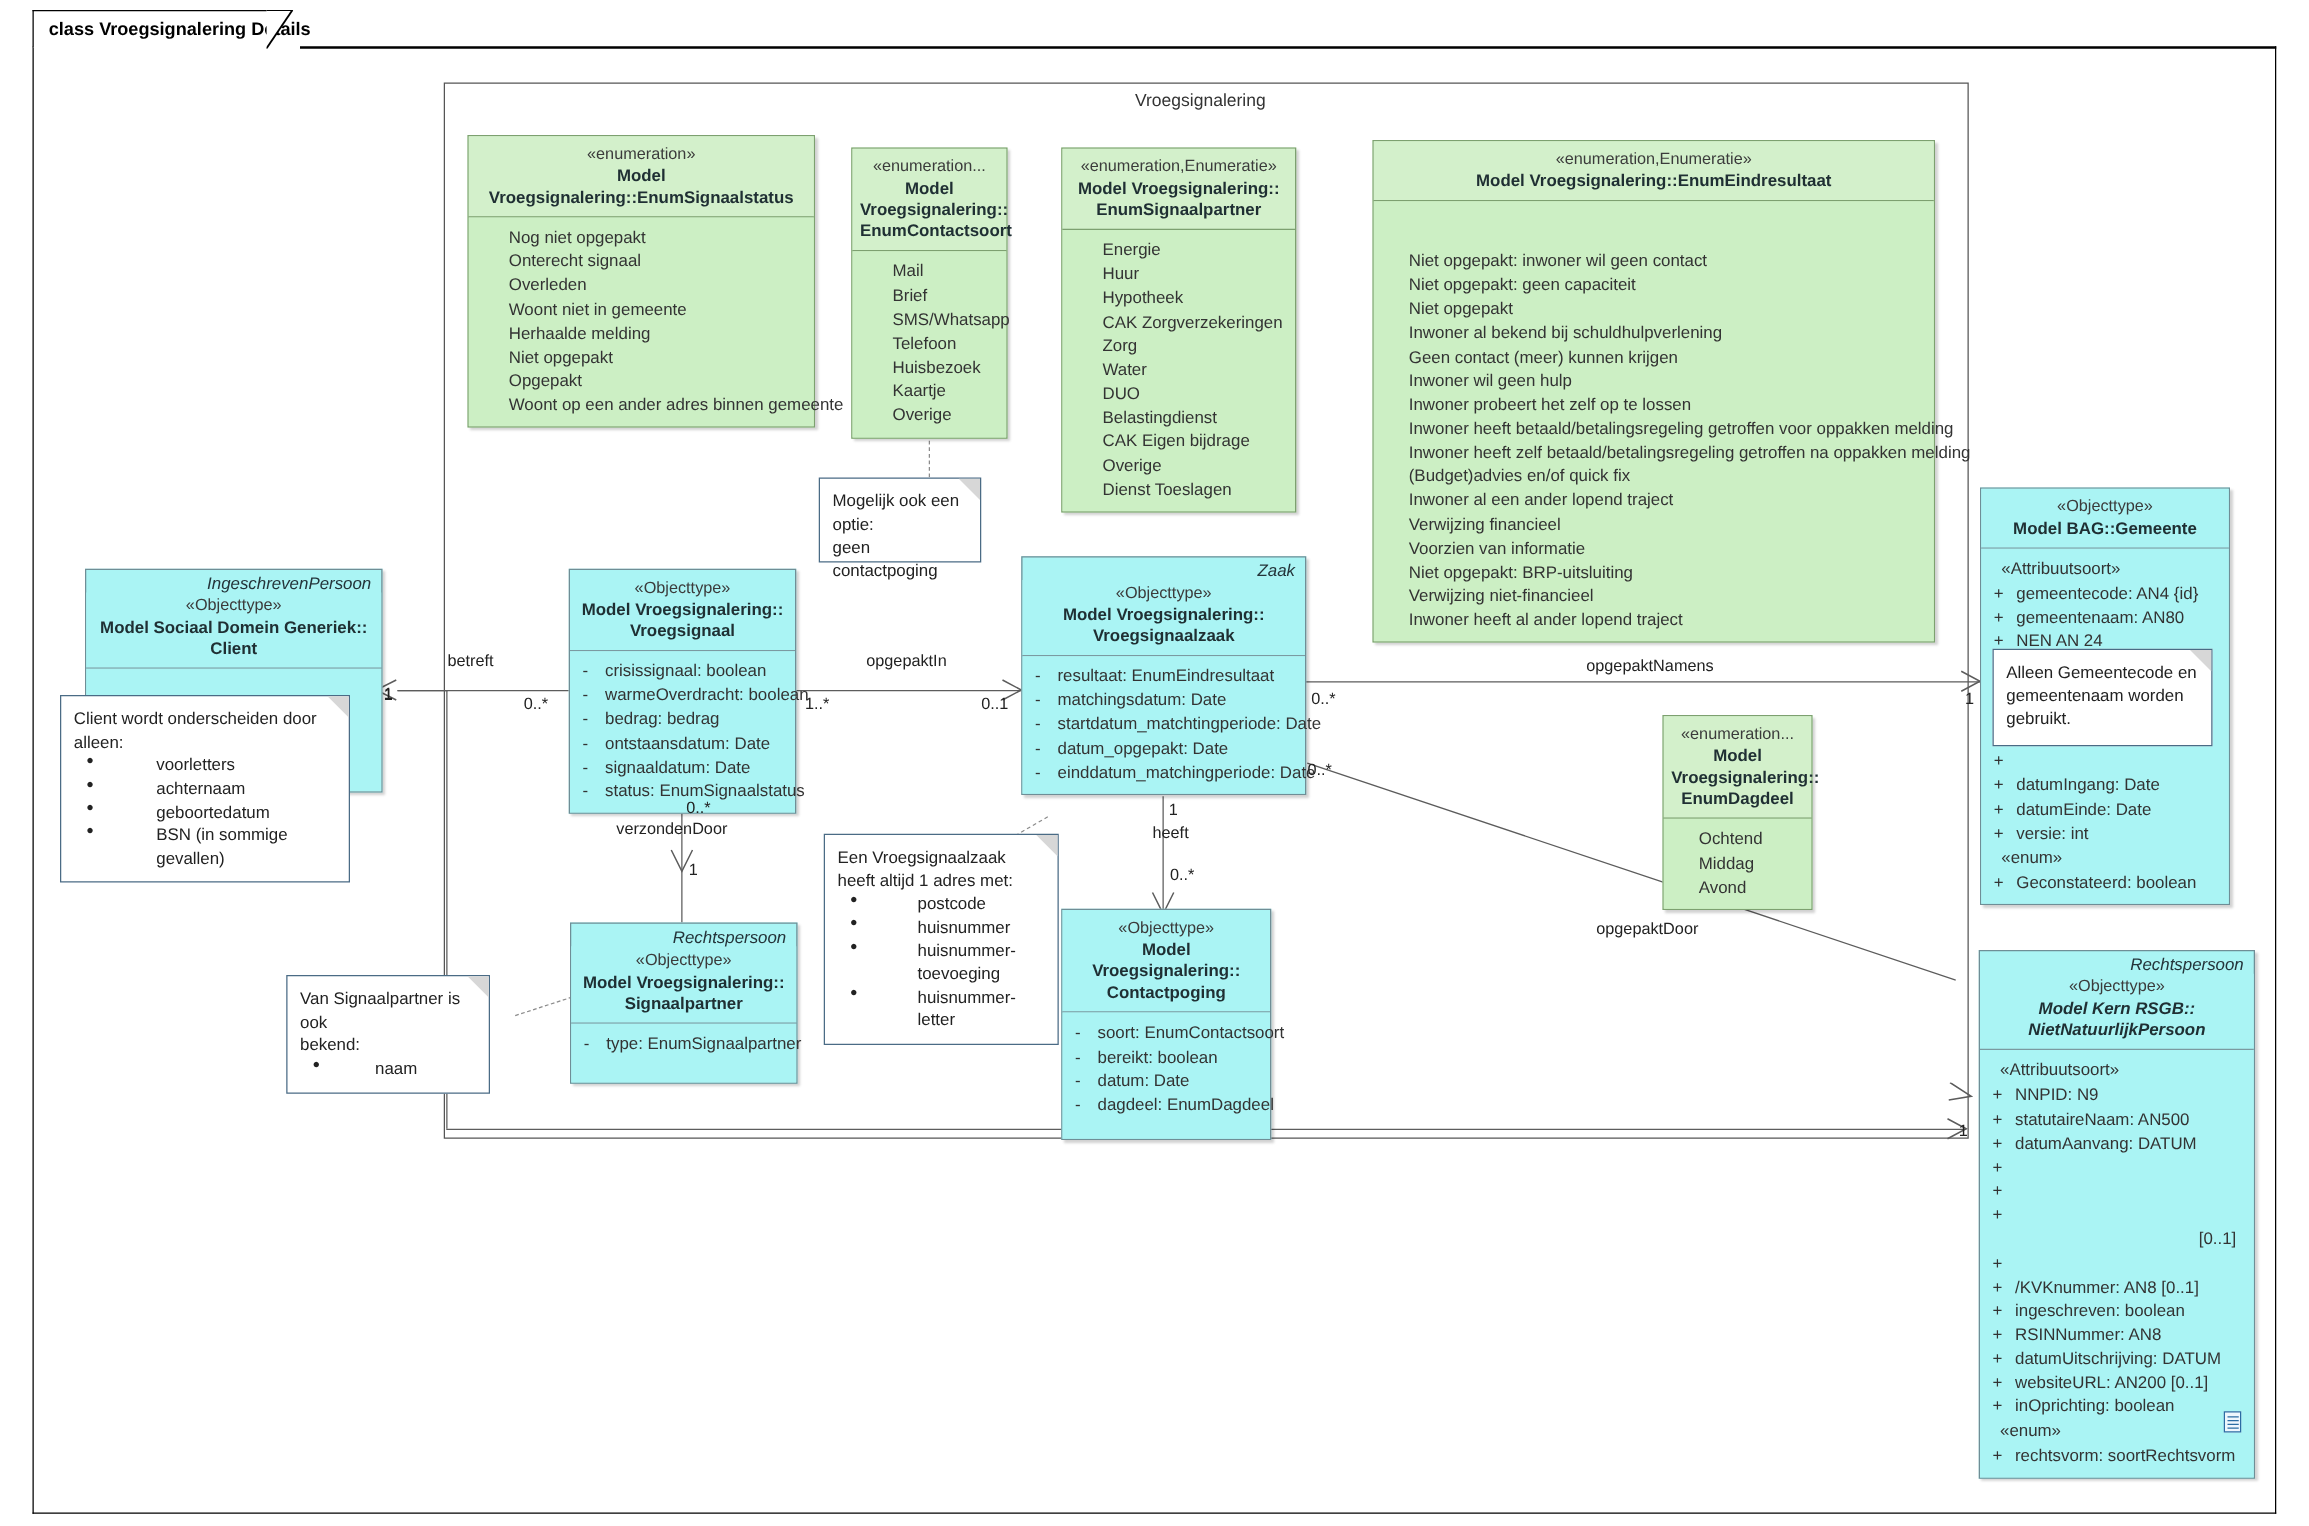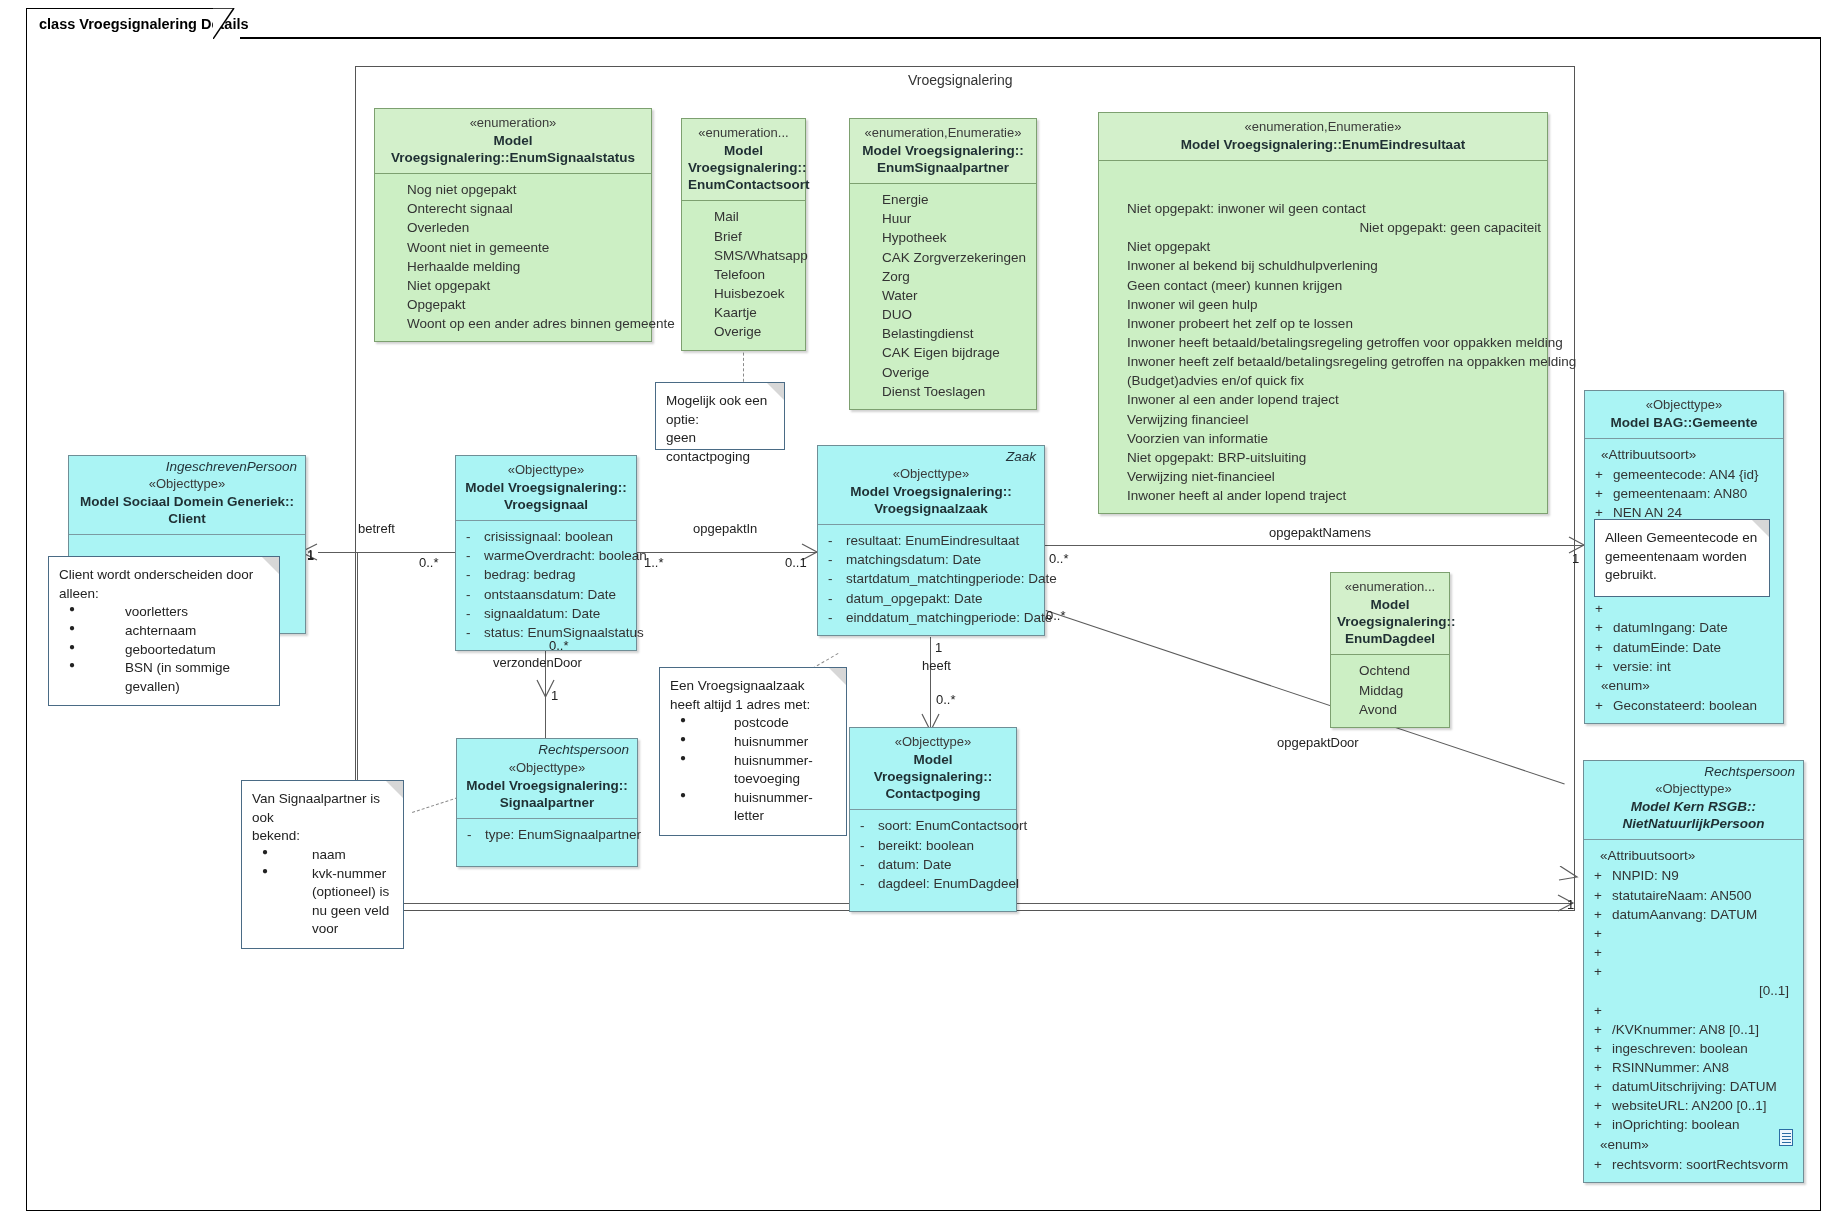--- a/index.html
+++ b/index.html
@@ -354,21 +354,21 @@
   </div>
 
   <div class="uml enum" style="left:1098px; top:112px; width:450px;">
     <div class="hdr">
       <div class="stereo">«enumeration,Enumeratie»</div>
       <div class="cname">Model Vroegsignalering::EnumEindresultaat</div>
     </div>
     <div class="sep"></div>
     <div class="body" style="padding-left:20px;">
       <div class="lit" style="padding-left:8px;margin-top:32px;">Niet opgepakt: inwoner wil geen contact</div>
-      <div class="lit" style="padding-left:8px;text-align:right;">Niet opgepakt: geen capaciteit</div>
+      <div class="lit" style="padding-left:8px;">Niet opgepakt: geen capaciteit</div>
       <div class="lit" style="padding-left:8px;">Niet opgepakt</div>
       <div class="lit" style="padding-left:8px;">Inwoner al bekend bij schuldhulpverlening</div>
       <div class="lit" style="padding-left:8px;">Geen contact (meer) kunnen krijgen</div>
       <div class="lit" style="padding-left:8px;">Inwoner wil geen hulp</div>
       <div class="lit" style="padding-left:8px;">Inwoner probeert het zelf op te lossen</div>
       <div class="lit" style="padding-left:8px;">Inwoner heeft betaald/betalingsregeling getroffen voor oppakken melding</div>
       <div class="lit" style="padding-left:8px;">Inwoner heeft zelf betaald/betalingsregeling getroffen na oppakken melding</div>
       <div class="lit" style="padding-left:8px;">(Budget)advies en/of quick fix</div>
       <div class="lit" style="padding-left:8px;">Inwoner al een ander lopend traject</div>
       <div class="lit" style="padding-left:8px;">Verwijzing financieel</div>
@@ -684,32 +684,26 @@
     <div>Client wordt onderscheiden door</div>
     <div>alleen:</div>
     <ul>
       <li><span>voorletters</span></li>
       <li><span>achternaam</span></li>
       <li><span>geboortedatum</span></li>
       <li><span>BSN (in sommige gevallen)</span></li>
     </ul>
   </div>
 
-  <div class="note" style="left:241px; top:780px; width:163px;">
+  <div class="note" style="left:229px; top:780px; width:163px;">
     <div class="fold"></div>
     <div>Van Signaalpartner is ook</div>
     <div>bekend:</div>
     <ul>
       <li style="padding-left:56px;"><span>naam</span></li>
-      <li style="padding-left:56px;">
-        <span>kvk-nummer</span>
-        <span class="cont">(optioneel) is</span>
-        <span class="cont">nu geen veld</span>
-        <span class="cont">voor</span>
-      </li>
     </ul>
   </div>
 
   <div class="note" style="left:655px; top:382px; width:130px; height:68px;">
     <div class="fold"></div>
     <div>Mogelijk ook een optie:</div>
     <div>geen contactpoging</div>
   </div>
 
   <div class="note" style="left:659px; top:667px; width:188px;">

